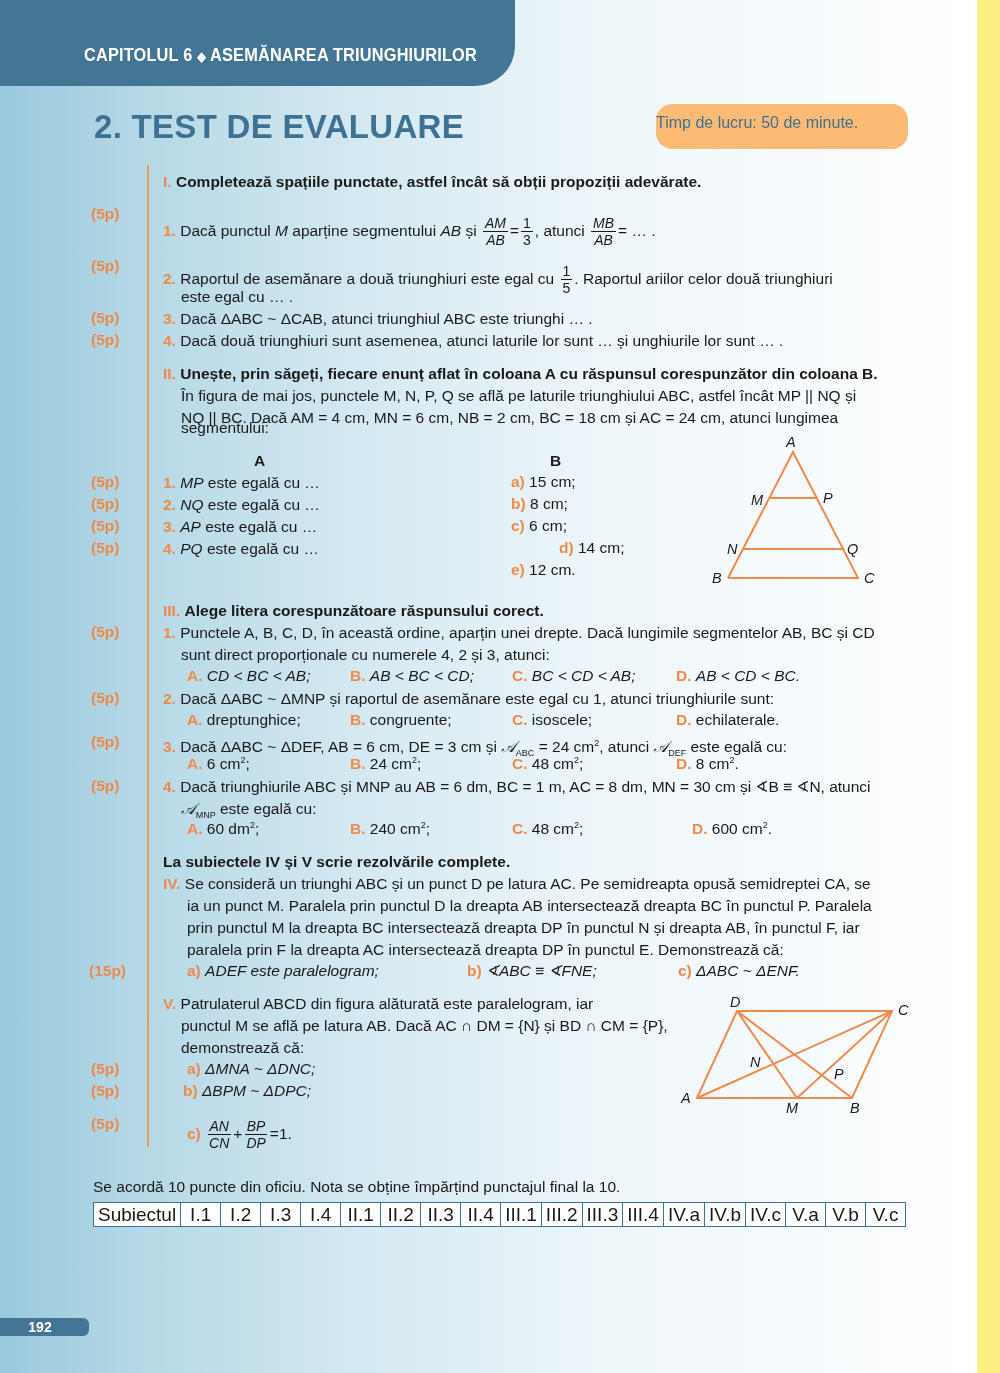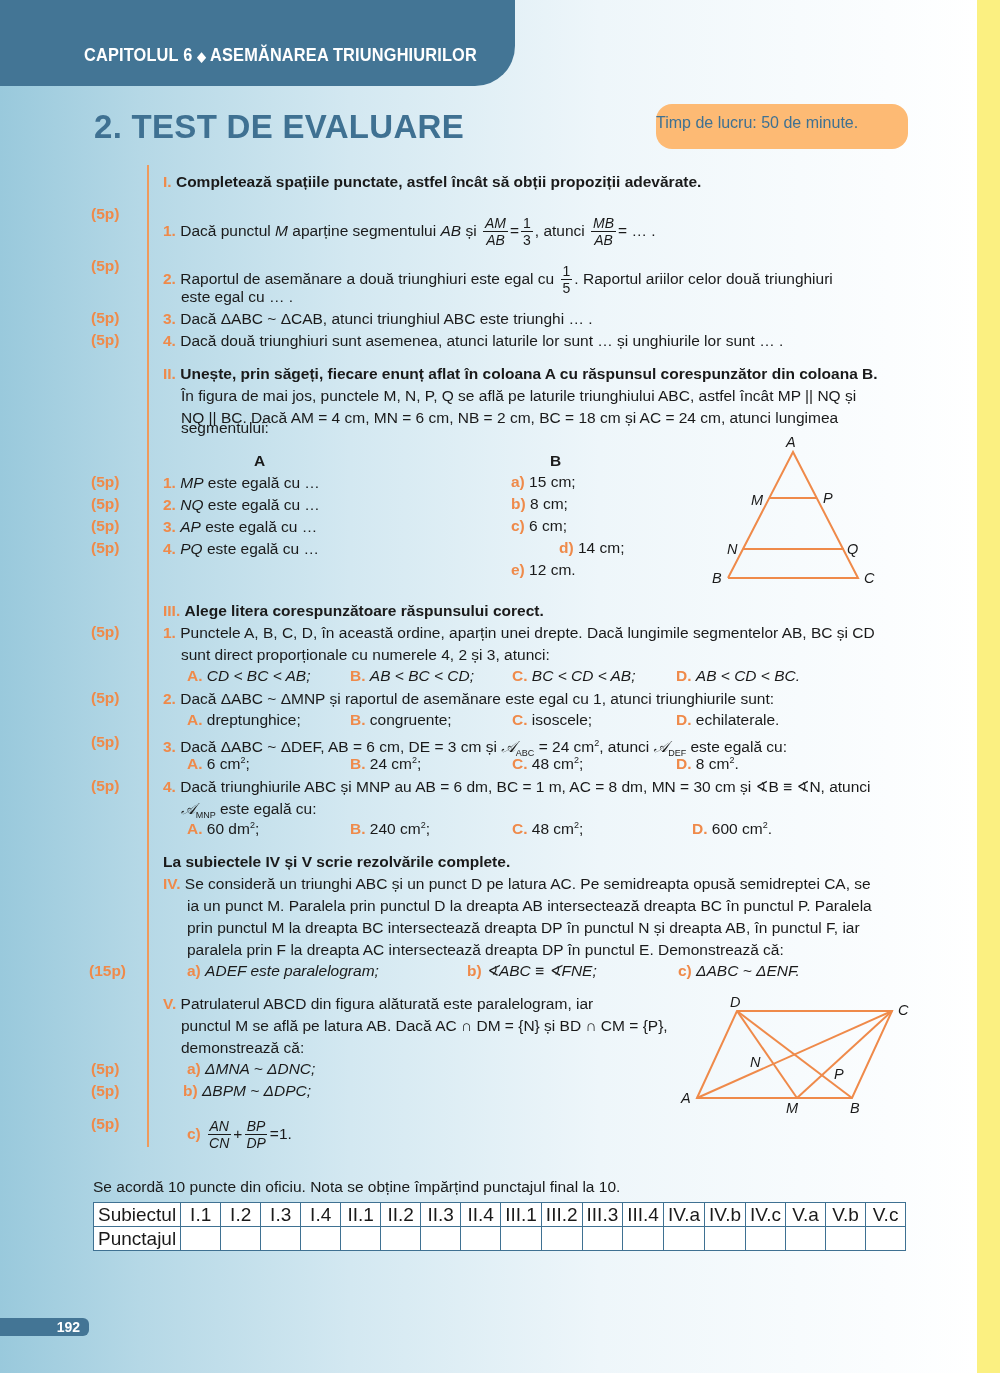--- a/index.html
+++ b/index.html
@@ -73,21 +73,21 @@
   table.grades td {
     border: 1px solid #3f7192; height: 24px; padding: 0 4px; text-align: center;
     min-width: 40px; white-space: nowrap;
   }
   table.grades td.first { text-align: left; width: 77px; }
   table.grades tr.nota td.empty { border: none; background: transparent; }
   .nota-label { color: #ef8a4a; font-weight: bold; }
   .page-number {
     position: absolute; left: 0; top: 1318px; width: 89px; height: 18px;
     background: #437595; border-radius: 0 6px 6px 0;
-    color: #ffffff; font-weight: bold; font-size: 14px; text-align: right; padding-right: 9px; line-height: 18px;
+    color: #ffffff; font-weight: bold; font-size: 14px; text-align: center; padding-right: 9px; line-height: 18px;
   }
 </style>
 </head>
 <body>
 
 <div class="yellow-strip"></div>
 
 <div class="header-band">
   <div class="header-title">
     <span>CAPITOLUL 6</span>
@@ -288,37 +288,16 @@
     <td>III.2</td>
     <td>III.3</td>
     <td>III.4</td>
     <td>IV.a</td>
     <td>IV.b</td>
     <td>IV.c</td>
     <td>V.a</td>
     <td>V.b</td>
     <td>V.c</td>
   </tr>
-  <tr>
-    <td class="first">Punctajul</td>
-    <td></td>
-        <td></td>
-        <td></td>
-        <td></td>
-        <td></td>
-        <td></td>
-        <td></td>
-        <td></td>
-        <td></td>
-        <td></td>
-        <td></td>
-        <td></td>
-        <td></td>
-        <td></td>
-        <td></td>
-        <td></td>
-        <td></td>
-        <td></td>
-  </tr>
 </tbody>
   </table>
 
 <div class="page-number">192</div>
 
 </body></html>

